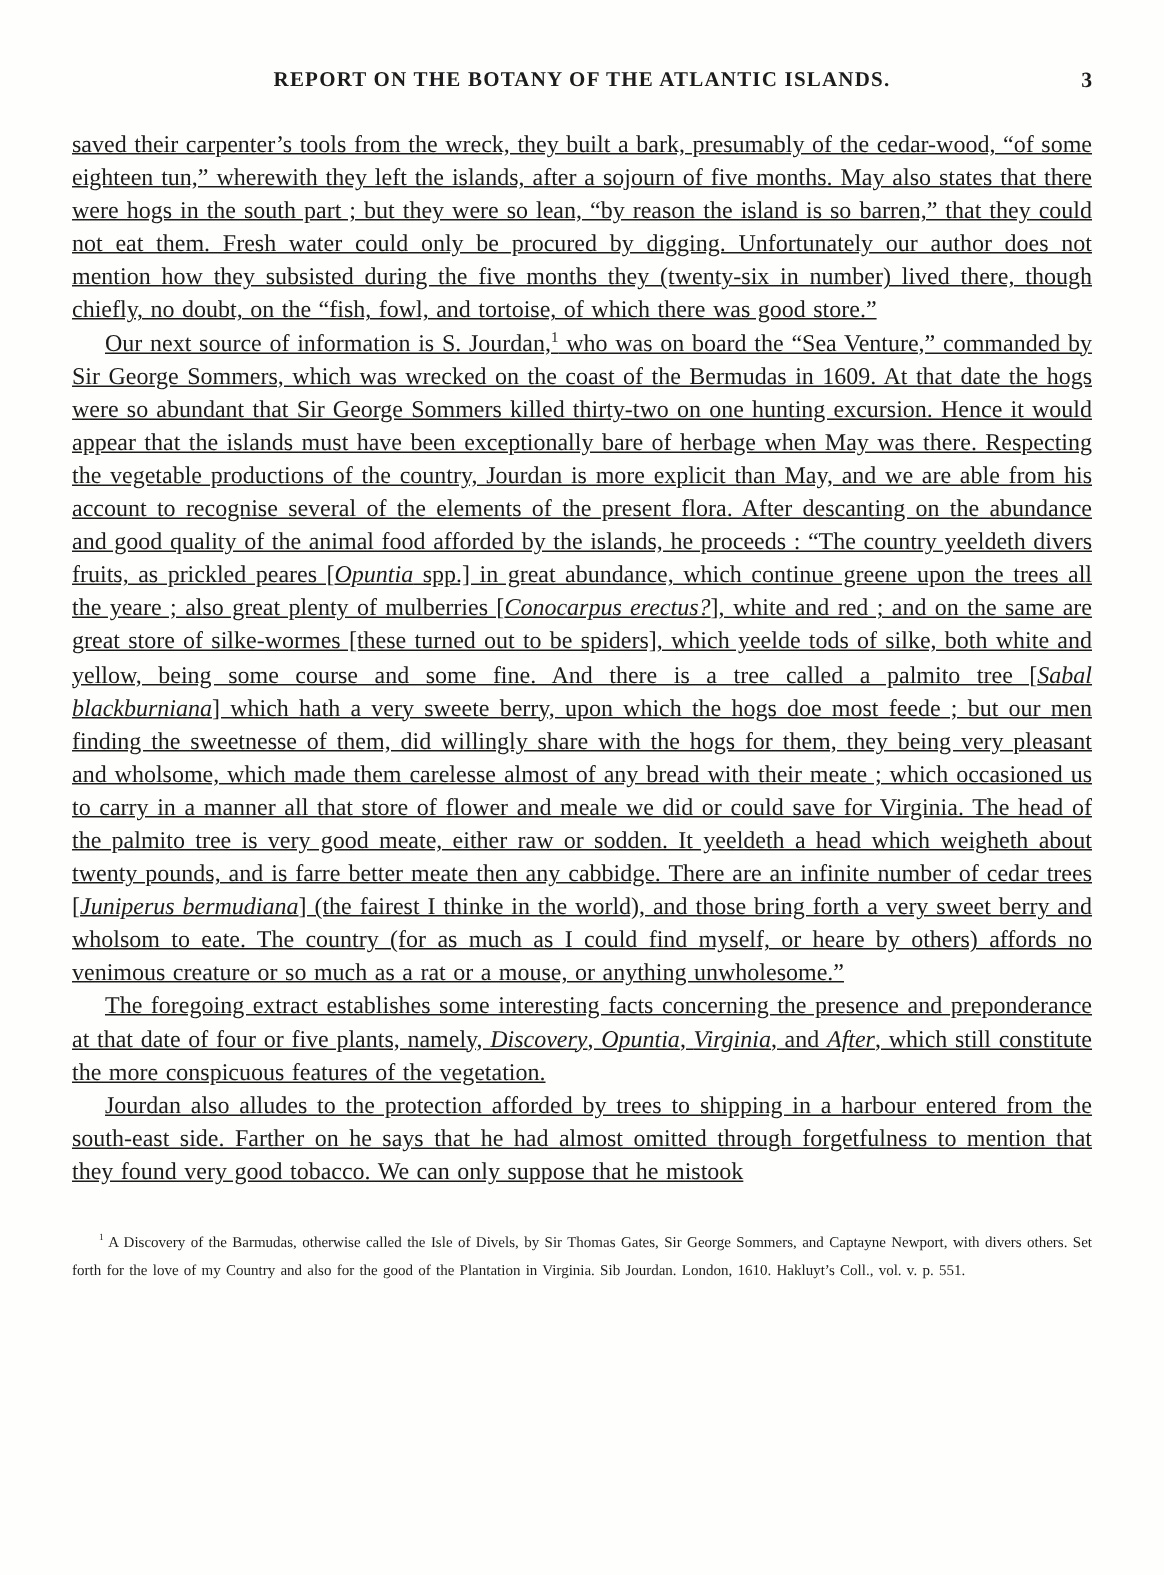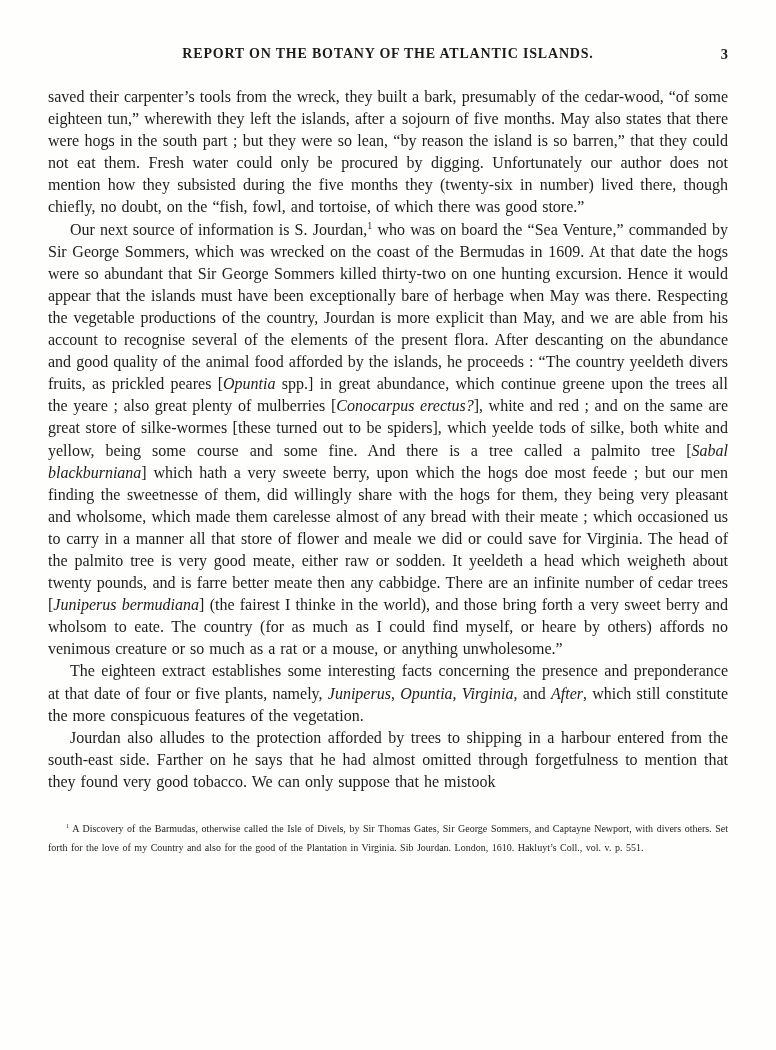--- a/index.html
+++ b/index.html
@@ -42,20 +42,21 @@
     top: 0;
     font-size: 14.5px;
     font-weight: bold;
   }
   .bodytext p {
     margin: 0;
     font-size: 16px;
     line-height: 22.1px;
     text-align: justify;
     word-spacing: 1px;
+    text-decoration: underline;
   }
   .bodytext p.indent {
     text-indent: 22px;
   }
   .bodytext i {
     font-style: italic;
   }
   sup.fn {
     font-size: 0.62em;
     vertical-align: super;
@@ -75,18 +76,18 @@
 
 <div class="page">
   <div class="running-head">
     <span class="title">REPORT ON THE BOTANY OF THE ATLANTIC ISLANDS.</span>
     <span class="folio">3</span>
   </div>
 
   <div class="bodytext" id="paragraphs">
       <p class=""><span>saved their carpenter’s tools from the wreck, they built a bark, presumably of the cedar-wood, “of some eighteen tun,” wherewith they left the islands, after a sojourn of five months.  May also states that there were hogs in the south part ; but they were so lean, “by reason the island is so barren,” that they could not eat them.  Fresh water could only be procured by digging.  Unfortunately our author does not mention how they subsisted during the five months they (twenty-six in number) lived there, though chiefly, no doubt, on the “fish, fowl, and tortoise, of which there was good store.”</span></p>
       <p class="indent"><span>Our next source of information is S. Jourdan,</span><sup class="fn">1</sup><span> who was on board the “Sea Venture,” commanded by Sir George Sommers, which was wrecked on the coast of the Bermudas in 1609.  At that date the hogs were so abundant that Sir George Sommers killed thirty-two on one hunting excursion.  Hence it would appear that the islands must have been exceptionally bare of herbage when May was there.  Respecting the vegetable productions of the country, Jourdan is more explicit than May, and we are able from his account to recognise several of the elements of the present flora.  After descanting on the abundance and good quality of the animal food afforded by the islands, he proceeds : “The country yeeldeth divers fruits, as prickled peares [</span><i>Opuntia</i><span> spp.] in great abundance, which continue greene upon the trees all the yeare ; also great plenty of mulberries [</span><i>Conocarpus erectus?</i><span>], white and red ; and on the same are great store of silke-wormes [these turned out to be spiders], which yeelde tods of silke, both white and yellow, being some course and some fine.  And there is a tree called a palmito tree [</span><i>Sabal blackburniana</i><span>] which hath a very sweete berry, upon which the hogs doe most feede ; but our men finding the sweetnesse of them, did willingly share with the hogs for them, they being very pleasant and wholsome, which made them carelesse almost of any bread with their meate ; which occasioned us to carry in a manner all that store of flower and meale we did or could save for Virginia.  The head of the palmito tree is very good meate, either raw or sodden.  It yeeldeth a head which weigheth about twenty pounds, and is farre better meate then any cabbidge.  There are an infinite number of cedar trees [</span><i>Juniperus bermudiana</i><span>] (the fairest I thinke in the world), and those bring forth a very sweet berry and wholsom to eate.  The country (for as much as I could find myself, or heare by others) affords no venimous creature or so much as a rat or a mouse, or anything unwholesome.”</span></p>
-      <p class="indent"><span>The eighteen extract establishes some interesting facts concerning the presence and preponderance at that date of four or five plants, namely, </span><i>Juniperus</i><span>, </span><i>Opuntia</i><span>, </span><i>Virginia</i><span>, and </span><i>After</i><span>, which still constitute the more conspicuous features of the vegetation.</span></p>
+      <p class="indent"><span>The foregoing extract establishes some interesting facts concerning the presence and preponderance at that date of four or five plants, namely, </span><i>Discovery</i><span>, </span><i>Opuntia</i><span>, </span><i>Virginia</i><span>, and </span><i>After</i><span>, which still constitute the more conspicuous features of the vegetation.</span></p>
       <p class="indent"><span>Jourdan also alludes to the protection afforded by trees to shipping in a harbour entered from the south-east side.  Farther on he says that he had almost omitted through forgetfulness to mention that they found very good tobacco.  We can only suppose that he mistook</span></p>
     </div>
 
   <p class="footnote" id="footnote"><sup class="fn">1</sup><span> A Discovery of the Barmudas, otherwise called the Isle of Divels, by Sir Thomas Gates, Sir George Sommers, and Captayne Newport, with divers others.  Set forth for the love of my Country and also for the good of the Plantation in Virginia.  Sib Jourdan.  London, 1610.  Hakluyt’s Coll., vol. v. p. 551.</span></p>
 </div>
 
 </body></html>

